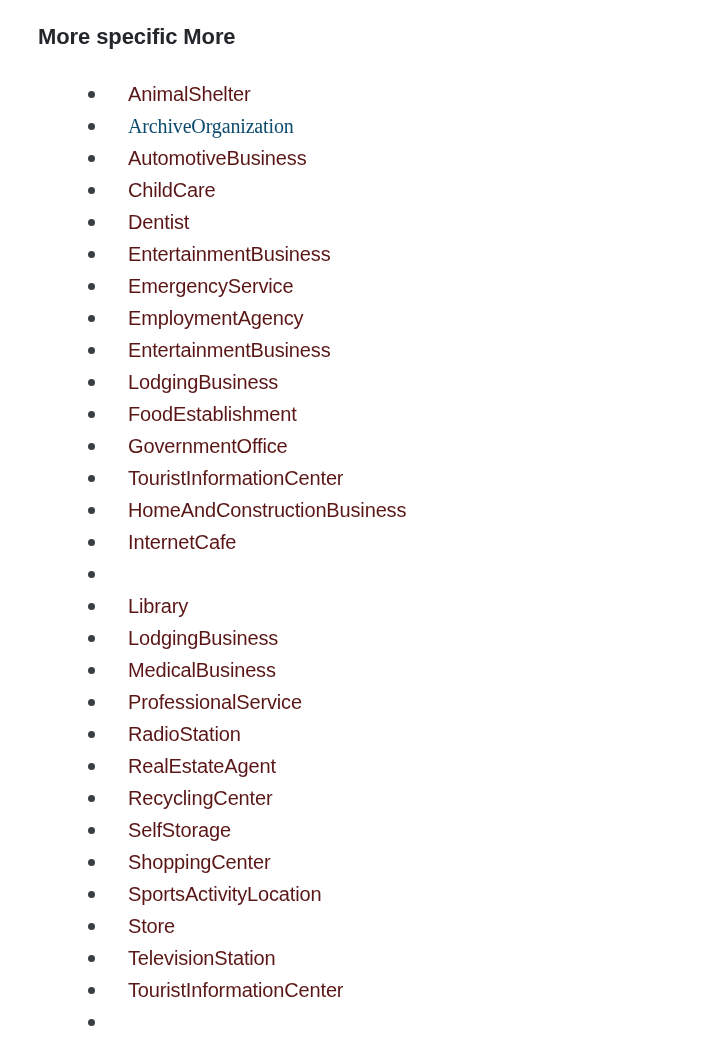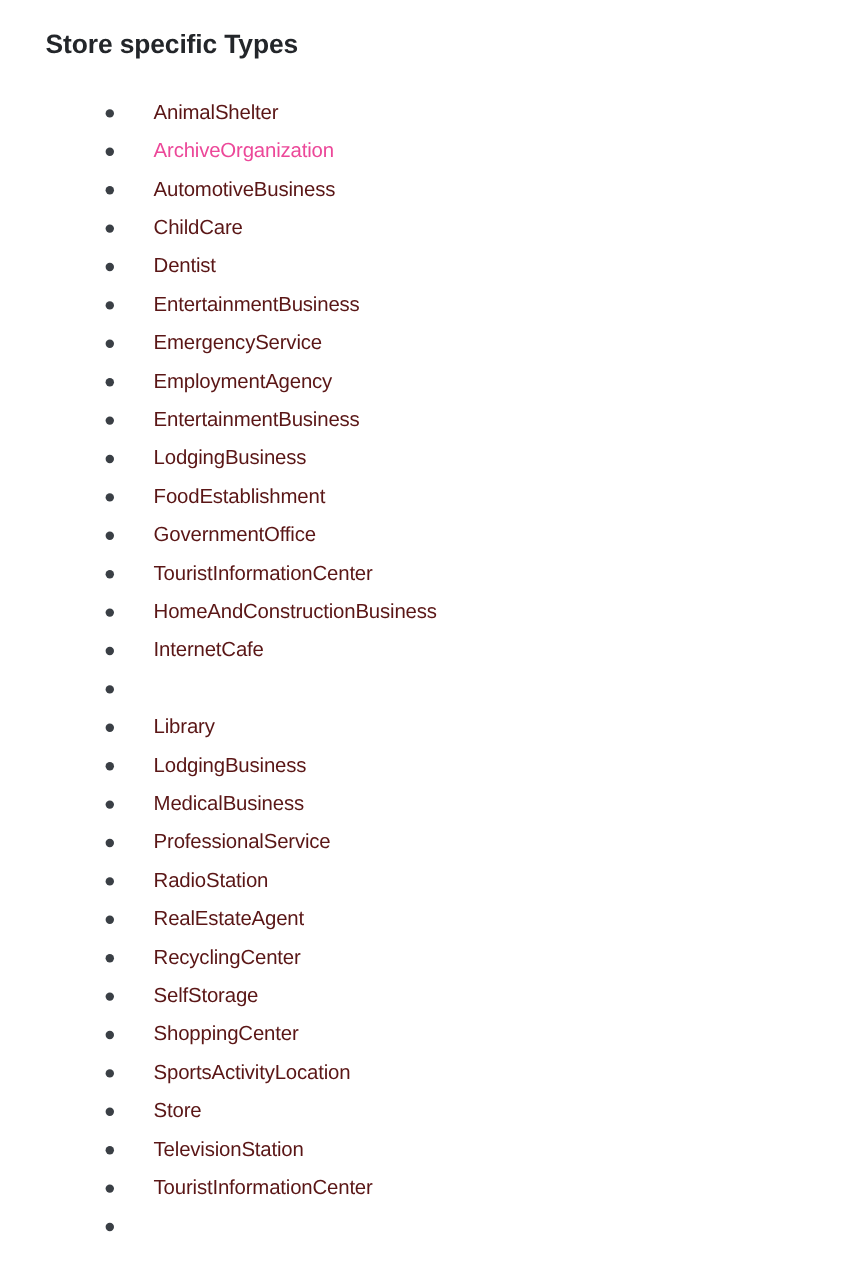--- a/index.html
+++ b/index.html
@@ -62,37 +62,38 @@
     top: 50%;
     width: 7px;
     height: 7px;
     margin-top: -3px;
     border-radius: 50%;
     background: #3a3f45;
     display: block;
   }
 
   .type-link {
-    font-size: 17px;
+    font-size: 20px;
     line-height: 32px;
     text-decoration: none;
     color: #5a1616;
     letter-spacing: -0.15px;
   }
 
   .type-link.unvisited {
-    color: #ec4899;
+    color: #0c4a6e;
+    font-family: Liberation Serif, serif;
   }
 </style>
 </head>
 <body>
 
 <div class="page">
 
-  <h2 class="section-heading">Store specific Types</h2>
+  <h2 class="section-heading">More specific More</h2>
 
   <ul class="type-list" id="type-list">
       <li class="type-item"><span class="bullet"></span><a class="type-link" href="#">AnimalShelter</a></li>
       <li class="type-item"><span class="bullet"></span><a class="type-link unvisited" href="#">ArchiveOrganization</a></li>
       <li class="type-item"><span class="bullet"></span><a class="type-link" href="#">AutomotiveBusiness</a></li>
       <li class="type-item"><span class="bullet"></span><a class="type-link" href="#">ChildCare</a></li>
       <li class="type-item"><span class="bullet"></span><a class="type-link" href="#">Dentist</a></li>
       <li class="type-item"><span class="bullet"></span><a class="type-link" href="#">EntertainmentBusiness</a></li>
       <li class="type-item"><span class="bullet"></span><a class="type-link" href="#">EmergencyService</a></li>
       <li class="type-item"><span class="bullet"></span><a class="type-link" href="#">EmploymentAgency</a></li>

